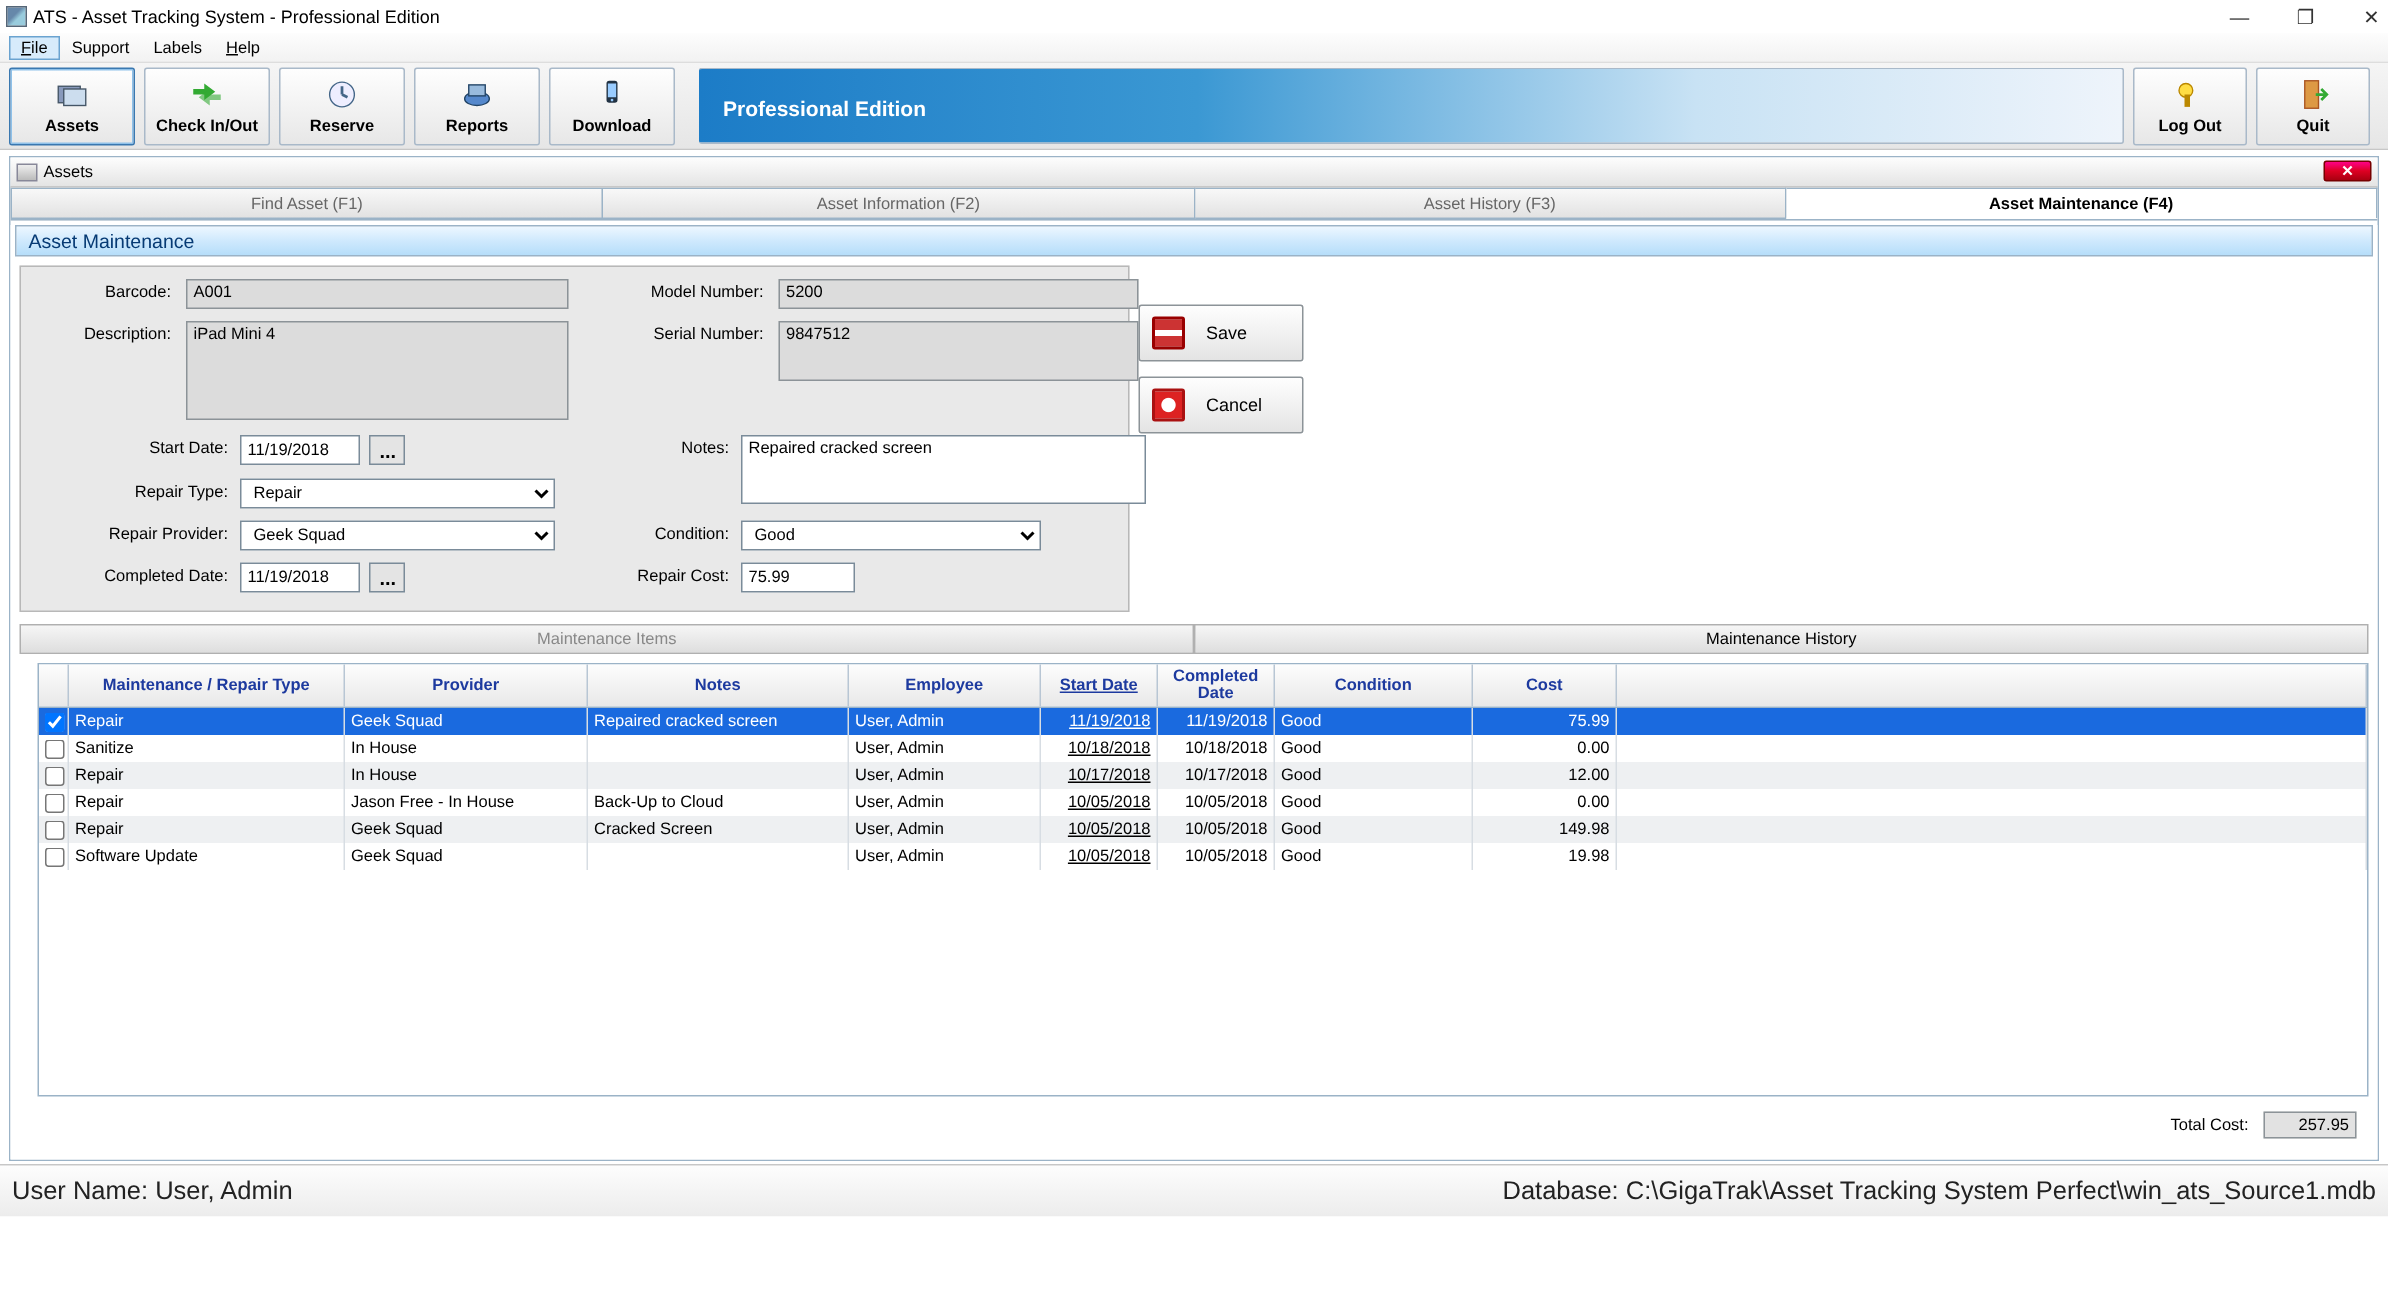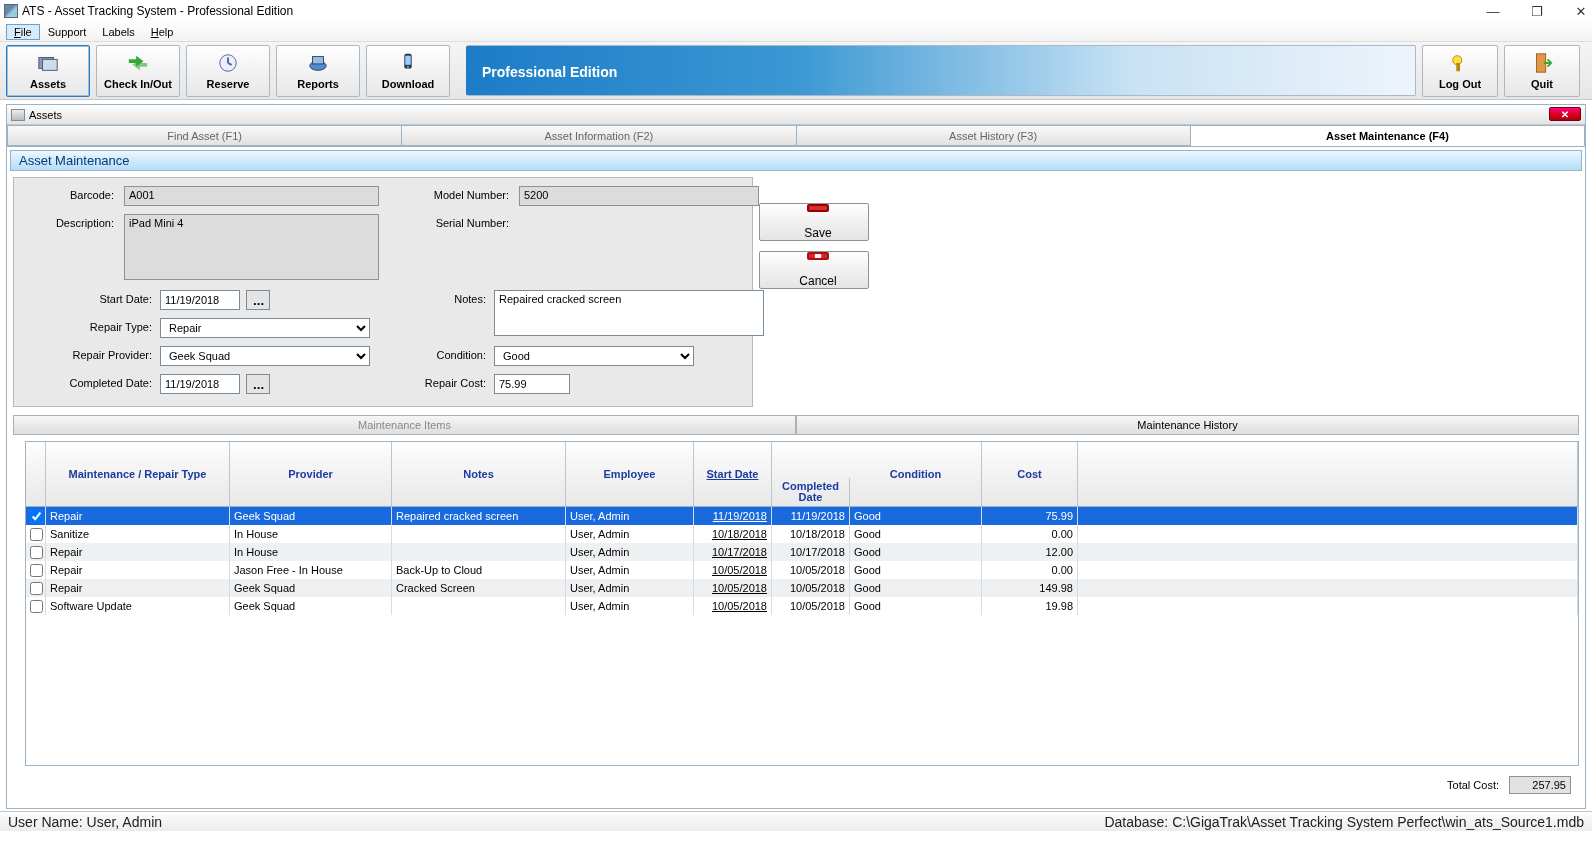--- a/index.html
+++ b/index.html
@@ -157,21 +157,20 @@
     display:flex; flex-direction:column; gap:10px; padding-top:26px;
   }
   .big-btn {
     width: 110px; height: 38px;
     border:1px solid #8c9398;
     background: linear-gradient(#fefefe,#e4e4e4);
     display:flex; align-items:center; justify-content:flex-start;
     padding-left:8px; gap:14px;
     cursor:pointer; font-size:12px;
     border-radius:2px;
-    flex-direction:column;
   }
   .big-btn .bicon { width:22px; height:22px; border-radius:2px;}
   .save-icon { background: linear-gradient(#c33 0 40%, #fff 40% 60%, #c33 60%); border:2px solid #900;}
   .cancel-icon { background: radial-gradient(circle,#fff 35%,#d22 40%); border:2px solid #a11; border-radius:50%;}
   
   .lower-tabs {
     display:flex; margin: 8px 6px 0 6px;
   }
   .lower-tab {
     flex:1; text-align:center; padding:3px 0;
@@ -213,24 +212,24 @@
   .td.col-cost { justify-content:flex-end; }
   .tbody-pad { height: 150px; background:#fff; }
   
   .total-row {
     margin: 6px 6px 4px 6px; padding: 4px 8px;
     display:flex; justify-content:flex-end; align-items:center; gap:10px;
   }
   .total-box { width:62px; border:1px solid #8c9398; background:#e2e2e2; padding:2px 4px; text-align:right; }
   
   .statusbar {
-    height:20px; border-top:1px solid #c7c7c7;
+    height:35px; border-top:1px solid #c7c7c7;
     background: linear-gradient(#fdfdfd,#ececec);
     display:flex; align-items:center; justify-content:space-between;
-    padding: 0 8px; font-size: 14px; color:#222;
+    padding: 0 8px; font-size: 17px; color:#222;
   }
   
   svg { display:block; }
 </style>
 </head>
 <body>
 
 <div class="titlebar">
   <div class="app-icon"></div>
   <div class="title-text">ATS - Asset Tracking System - Professional Edition</div>
@@ -342,20 +341,21 @@
       <div class="form-left">
         <div class="fgrid">
           <div class="flabel">Barcode:</div>
           <div class="ro-input">A001</div>
           <div class="flabel">Model Number:</div>
           <div class="ro-input">5200</div>
 
           <div class="flabel">Description:</div>
           <div class="ro-textarea">iPad Mini 4</div>
           <div class="flabel">Serial Number:</div>
+          <div class="ro-textarea" style="height:40px">9847512</div>
         </div>
 
         <div class="fgrid2">
           <div class="flabel2">Start Date:</div>
           <div class="date-wrap">
             <input class="txt" value="11/19/2018" style="">
             <button class="date-btn">...</button>
           </div>
           <div class="flabel2">Notes:</div>
           <div style="grid-row: span 2; position:relative;">
@@ -399,21 +399,21 @@
     </div>
 
     <div class="maint-table-wrap">
       <div class="thead">
         <div class="th col-chk"></div>
         <div class="th col-type">Maintenance / Repair Type</div>
         <div class="th col-prov">Provider</div>
         <div class="th col-notes">Notes</div>
         <div class="th col-emp">Employee</div>
         <div class="th col-start">Start Date</div>
-        <div class="th col-comp" style="flex-direction:column;line-height:1;margin-top:36px;">
+        <div class="th col-comp" style="flex-direction:column;line-height:1;">
           <span>Completed</span>
           <span>Date</span>
         </div>
         <div class="th col-cond">Condition</div>
         <div class="th col-cost">Cost</div>
         <div class="th col-rest"></div>
       </div>
       <div class="tbody" id="tbody">
           <div class="trow selected">
             <div class="td col-chk">

